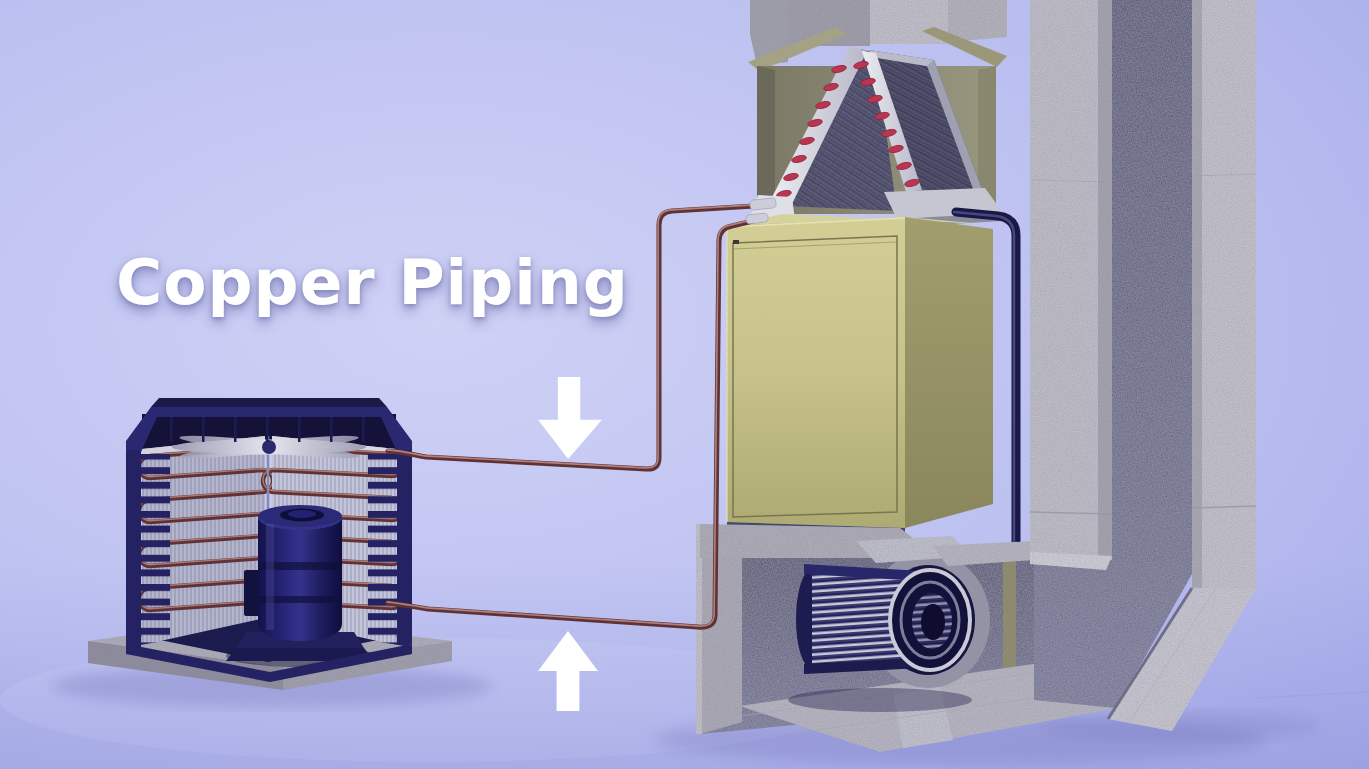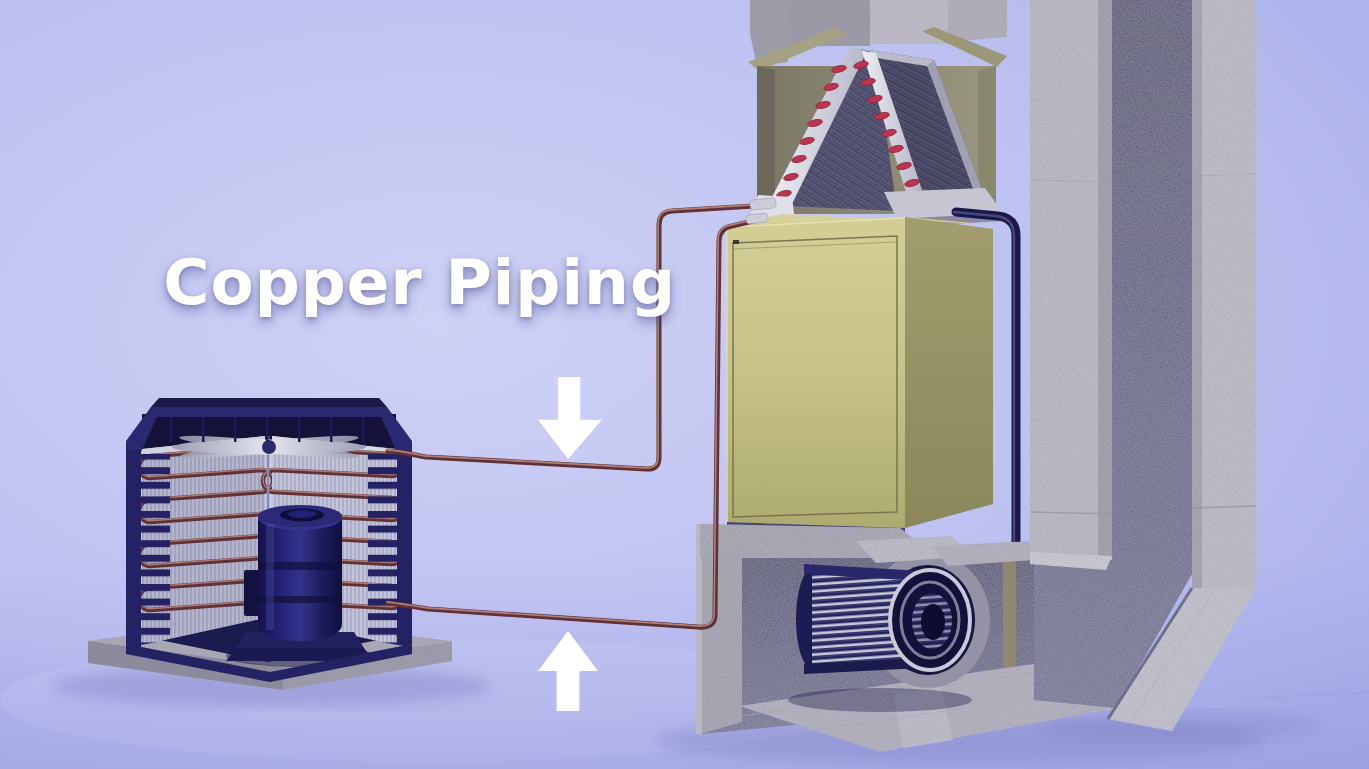--- a/index.html
+++ b/index.html
@@ -6,21 +6,21 @@
   .stage{
     position:relative;width:1369px;height:769px;overflow:hidden;
     font-family:"DejaVu Sans","Liberation Sans",sans-serif;
   }
   .stage svg{position:absolute;left:0;top:0;}
   .title-label{
     position:absolute;left:116px;top:246px;width:560px;
     font-size:63px;font-weight:700;letter-spacing:1px;
     color:var(--title-text,#ffffff);
     text-shadow:0 6px 12px rgba(72,74,140,.45),0 2px 4px rgba(72,74,140,.35);
-    white-space:nowrap;user-select:none;text-align:right;
+    white-space:nowrap;user-select:none;
   }
   .arrow{
     position:absolute;background:var(--arrow-fill,#ffffff);
     filter:drop-shadow(0 5px 7px rgba(76,78,150,.40));
   }
   .arrow-down{
     left:538px;top:377px;width:64px;height:82px;
     clip-path:polygon(31% 0%,66% 0%,66% 52%,100% 52%,47% 100%,0% 52%,31% 52%);
   }
   .arrow-up{

